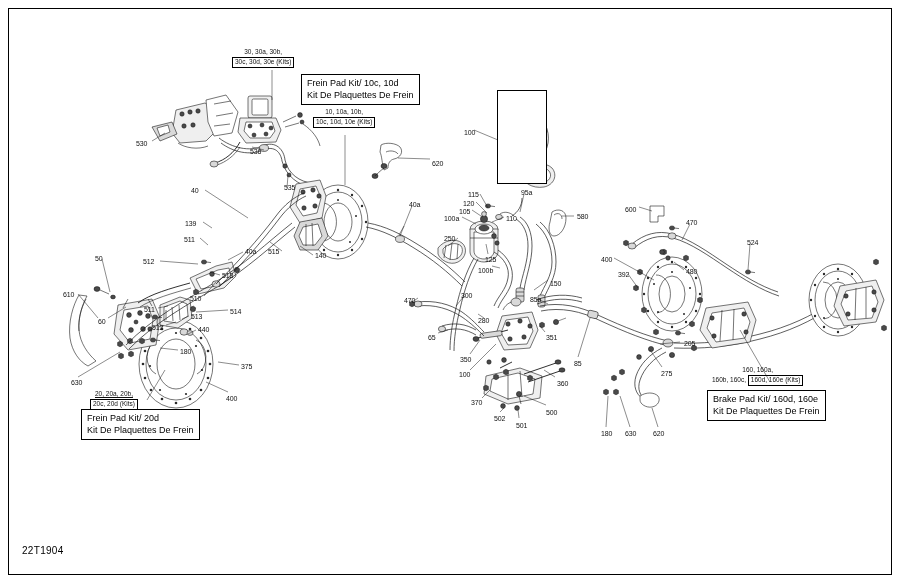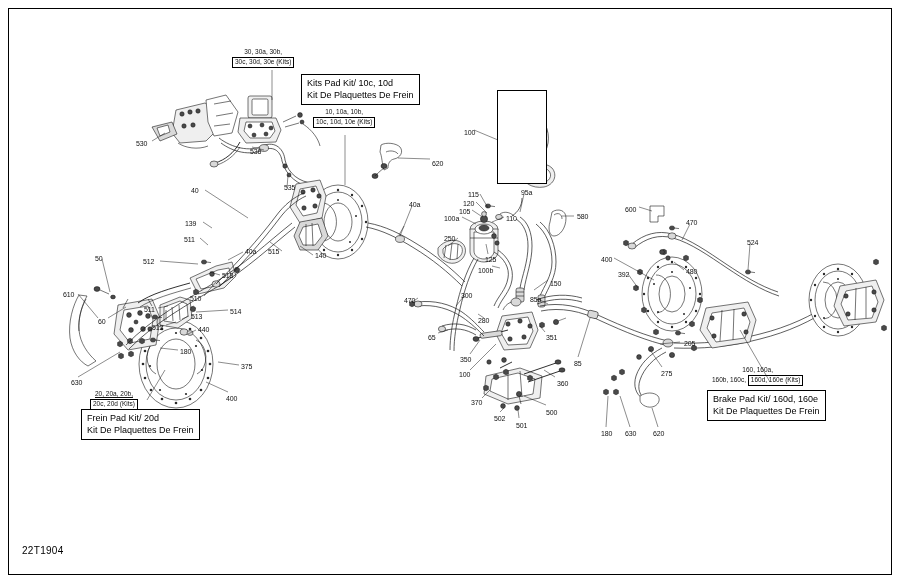--- a/index.html
+++ b/index.html
@@ -646,21 +646,21 @@
   <div class="kitnum" style="left:232px;top:48px;">
     <div>30, 30a, 30b,</div>
     <div><span class="boxed">30c, 30d, 30e (Kits)</span></div>
   </div>
 
   <div class="kitnum" style="left:313px;top:108px;">
     <div>10, 10a, 10b,</div>
     <div><span class="boxed">10c, 10d, 10e (Kits)</span></div>
   </div>
   <div class="kit" style="left:301px;top:74px;">
-    <div>Kits Pad Kit/ 10c, 10d</div>
+    <div>Frein Pad Kit/ 10c, 10d</div>
     <div>Kit De Plaquettes De Frein</div>
   </div>
 
   <div class="kitnum" style="left:90px;top:390px;">
     <div style="text-decoration:underline;">20, 20a, 20b,</div>
     <div><span class="boxed">20c, 20d (Kits)</span></div>
   </div>
   <div class="kit" style="left:81px;top:409px;">
     <div>Frein Pad Kit/ 20d</div>
     <div>Kit De Plaquettes De Frein</div>

